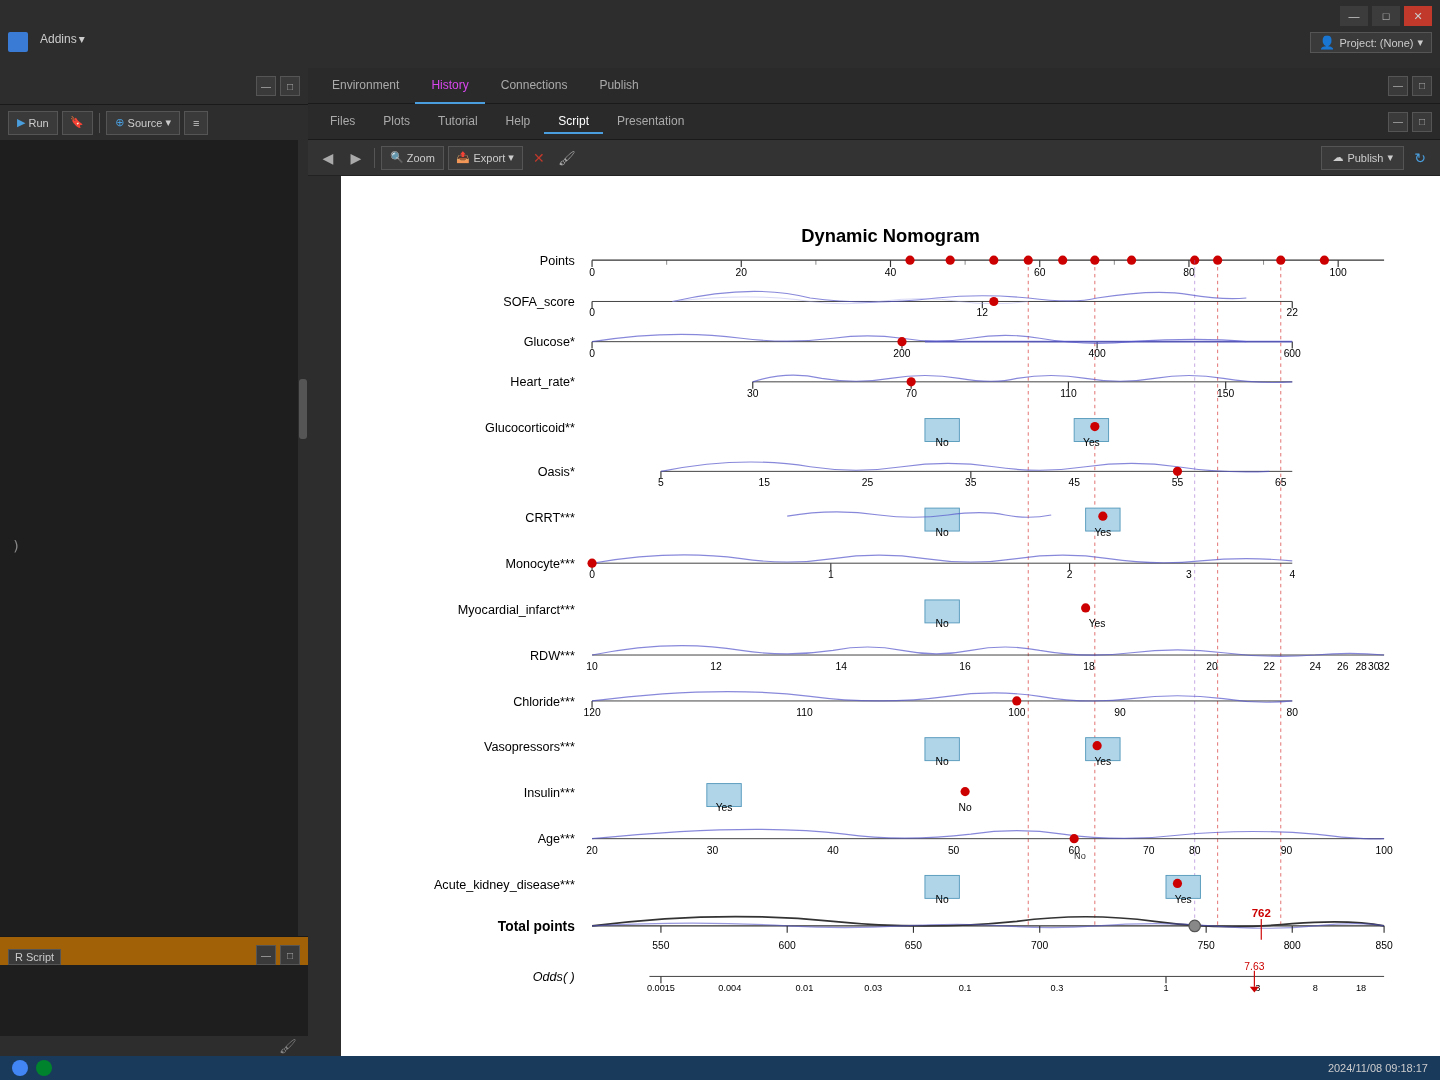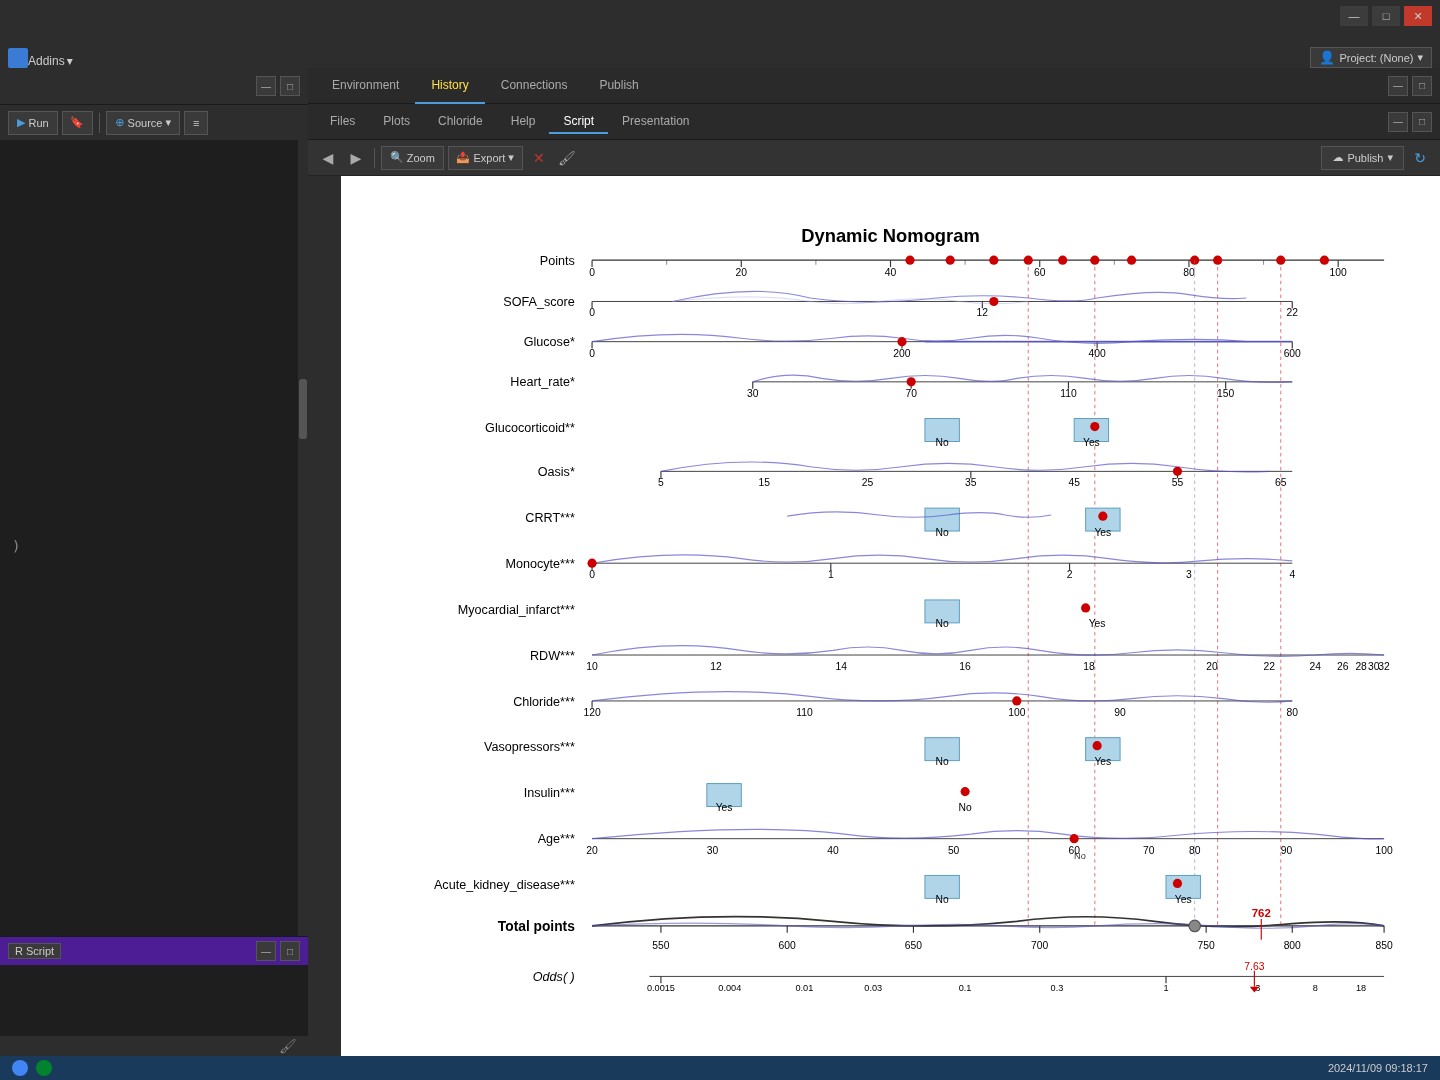--- a/index.html
+++ b/index.html
@@ -40,22 +40,23 @@
       top: 32px; left: 0; right: 0; bottom: 24px;
       display: flex;
       flex-direction: column;
     }
 
     
     .app-bar {
       height: 36px;
       background: #2d2d2d;
       display: flex;
-      align-items: flex-end;
-      padding: 0 8px;
+      align-items: flex-start;
+      padding: 0 8px;
+      gap: 12px;
     }
     .app-logo {
       display: flex;
       align-items: center;
       gap: 4px;
       color: #bbb;
       font-size: 12px;
     }
     .app-logo-icon {
       width: 20px;
@@ -179,23 +180,23 @@
 
     .bottom-left-panel {
       height: 120px;
       background: #252525;
       border-top: 1px solid #1a1a1a;
       display: flex;
       flex-direction: column;
     }
     .bottom-left-toolbar {
       height: 28px;
-      background: #4c1d95;
-      display: flex;
-      align-items: center;
+      background: #a16207;
+      display: flex;
+      align-items: flex-end;
       padding: 0 8px;
       gap: 4px;
       justify-content: space-between;
     }
     .r-script-badge {
       background: #3a3a3a;
       border: 1px solid #555;
       color: #ccc;
       font-size: 11px;
       padding: 1px 6px;
@@ -235,21 +236,21 @@
       padding: 0 16px;
       height: 36px;
       display: flex;
       align-items: center;
       color: #aaa;
       font-size: 12px;
       cursor: pointer;
       border-bottom: 2px solid transparent;
     }
     .right-tab.active {
-      color: #fde047;
+      color: #d946ef;
       border-bottom: 2px solid #4a9edd;
     }
     .right-tab-controls {
       margin-left: auto;
       display: flex;
       gap: 4px;
     }
 
     .viewer-toolbar {
       height: 36px;
@@ -465,21 +466,21 @@
         <div class="right-tab-controls">
           <button class="panel-ctrl-btn">—</button>
           <button class="panel-ctrl-btn">□</button>
         </div>
       </div>
 
       <div class="viewer-toolbar">
         <div class="viewer-tabs">
           <div class="viewer-tab">Files</div>
           <div class="viewer-tab">Plots</div>
-          <div class="viewer-tab">Chloride</div>
+          <div class="viewer-tab">Tutorial</div>
           <div class="viewer-tab">Help</div>
           <div class="viewer-tab active">Script</div>
           <div class="viewer-tab">Presentation</div>
         </div>
         <div style="margin-left:auto; display:flex; gap:4px;">
           <button class="panel-ctrl-btn">—</button>
           <button class="panel-ctrl-btn">□</button>
         </div>
       </div>
 
@@ -759,14 +760,14 @@
       </div>
     </div>
   </div>
 </div>
 
 <div class="status-bar" style="position:absolute; bottom:0; left:0; right:0;">
   <div class="status-left">
     <div class="status-icon chrome-icon"></div>
     <div class="status-icon meet-icon"></div>
   </div>
-  <div class="status-right">2024/11/09 09:18:17</div>
+  <div class="status-right">2024/11/08 09:18:17</div>
 </div>
 
 </body></html>

